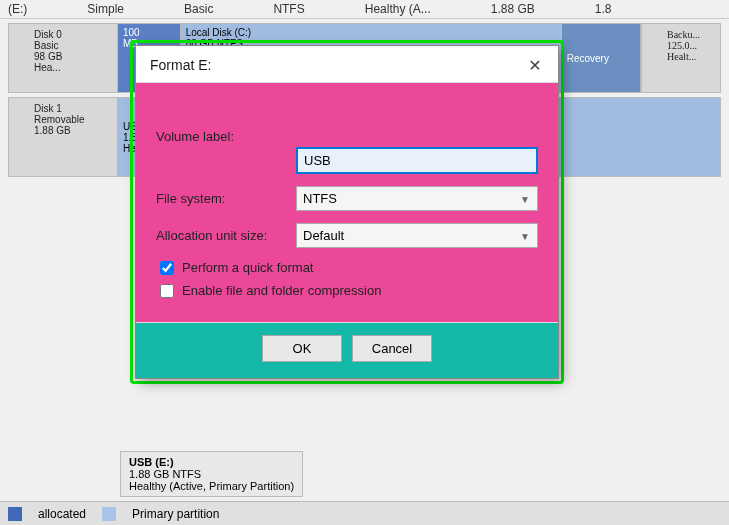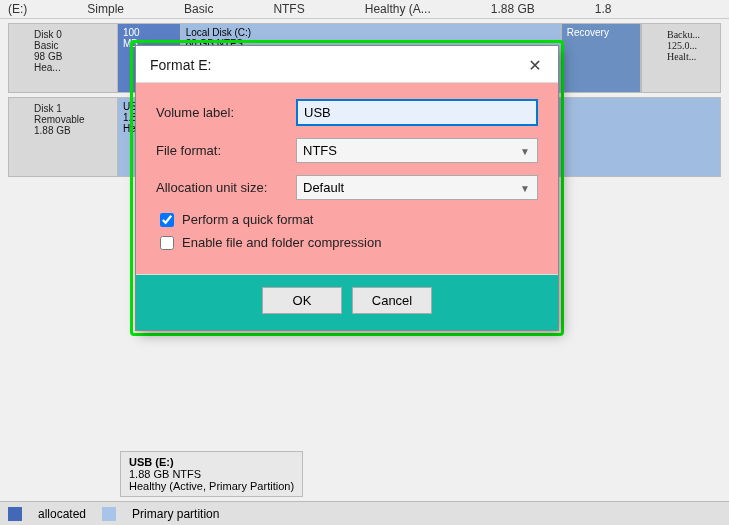--- a/index.html
+++ b/index.html
@@ -119,21 +119,21 @@
       justify-content: center;
       font-size: 16px;
       color: #444;
       background: none;
       border: none;
       padding: 0;
     }
 
     .dialog-body {
       padding: 16px 20px;
-      background: #fca5a5;
+      background: #ec4899;
     }
 
     .form-row {
       display: flex;
       align-items: center;
       margin-bottom: 12px;
     }
 
     .form-label {
       width: 140px;
@@ -145,20 +145,21 @@
       flex: 1;
     }
 
     .text-input {
       width: 100%;
       padding: 4px 6px;
       border: 2px solid #0078d7;
       background: #e8f0fb;
       font-size: 13px;
       outline: none;
+      margin-top: 48px;
     }
 
     .select-input {
       width: 100%;
       padding: 4px 6px;
       border: 1px solid #aaa;
       background: #f5f5f5;
       font-size: 13px;
       appearance: none;
       cursor: pointer;
@@ -253,21 +254,21 @@
     .part {
       display: flex;
       flex-direction: column;
       justify-content: flex-start;
       padding: 3px 5px;
       font-size: 10px;
       border-right: 1px solid #bbb;
       overflow: hidden;
     }
 
-    .part:last-child { border-right: none; }
+    .part:last-child { border-right: none; justify-content: center; }
 
     .part-blue { background: #5b7fc4; color: white; }
     .part-light-blue { background: #a0bce0; }
     .part-recovery { background: #6a8fc0; color: white; }
     .part-usb { background: #a0bce0; }
   </style>
 </head>
 <body>
 
 <div class="bg-ui">
@@ -350,21 +351,21 @@
     <div class="dialog-body">
 
       <div class="form-row">
         <label class="form-label">Volume label:</label>
         <div class="form-control">
           <input type="text" class="text-input" value="USB" style="">
         </div>
       </div>
 
       <div class="form-row">
-        <label class="form-label">File format:</label>
+        <label class="form-label">File system:</label>
         <div class="select-wrapper">
           <select class="select-input">
             <option>NTFS</option>
             <option>FAT32</option>
             <option>exFAT</option>
           </select>
         </div>
       </div>
 
       <div class="form-row">

